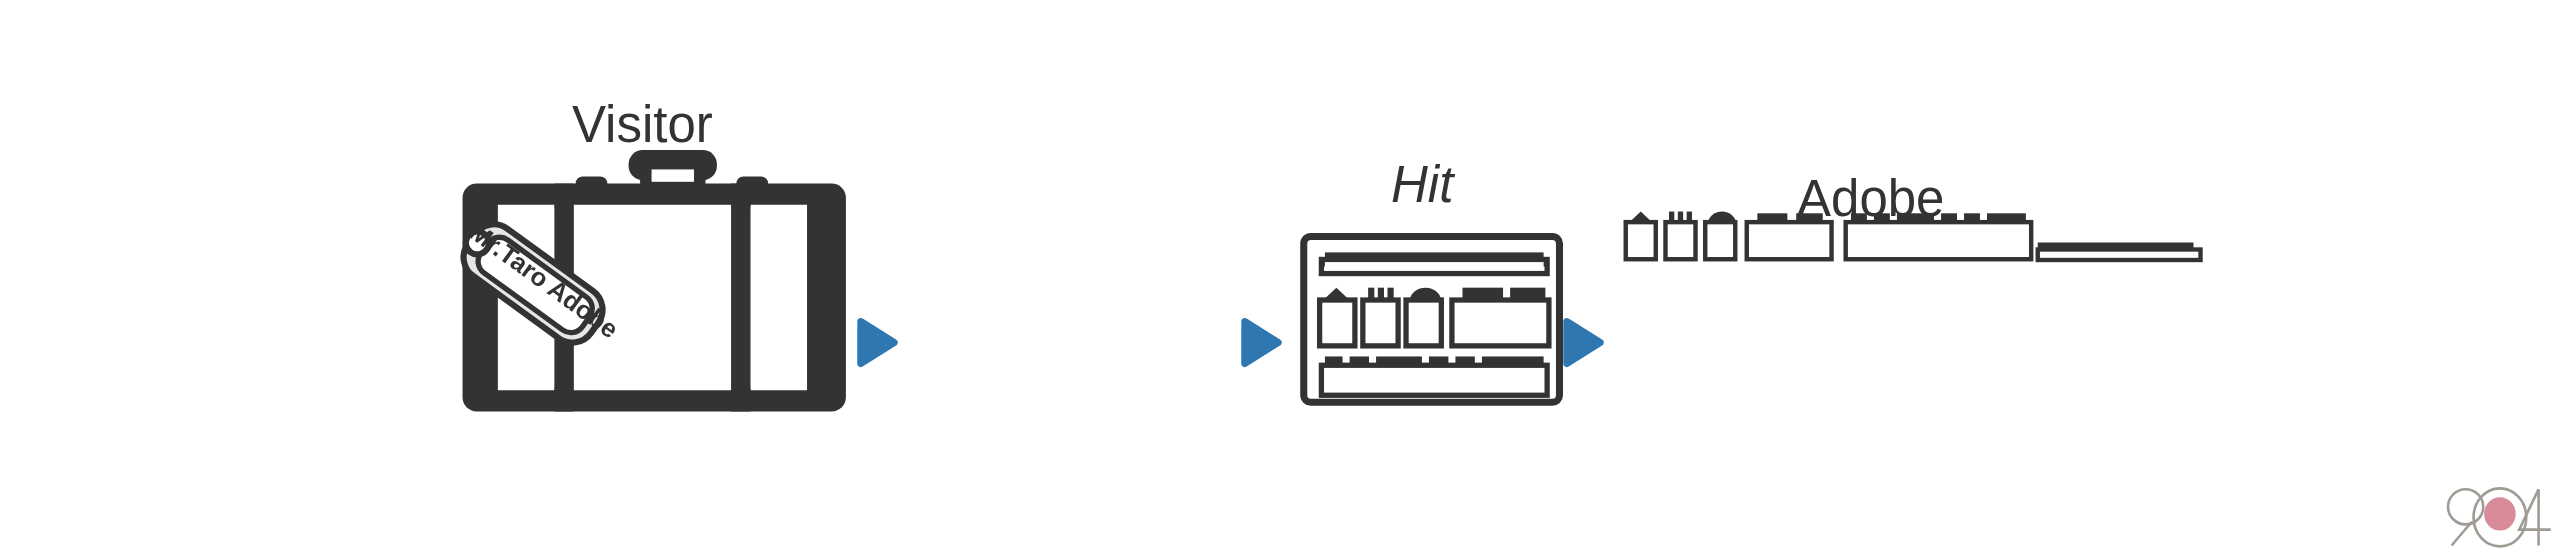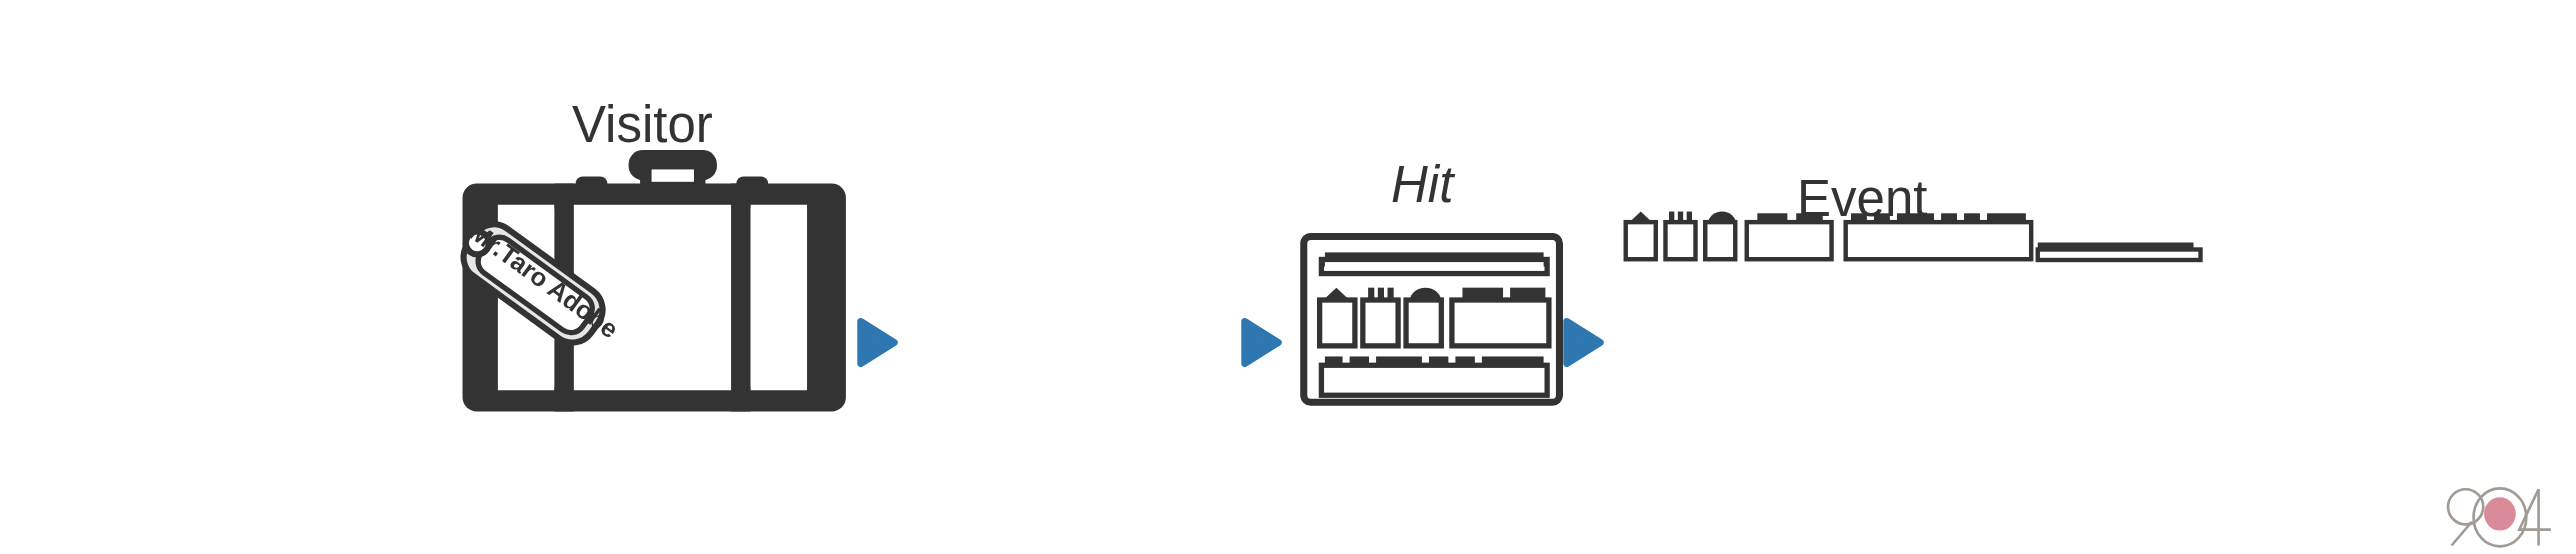--- a/index.html
+++ b/index.html
@@ -136,21 +136,21 @@
   </div>
 
   <div class="arrow" style="left:1563px;top:317px;">
     <svg width="41" height="51" viewBox="0 0 46 58">
       <path d="M4 5 L42 29 L4 53 Z" fill="#2E77B0" stroke="#2E77B0" stroke-width="8" stroke-linejoin="round"></path>
     </svg>
   </div>
 
   <div class="node" style="left:1616px;top:155px;width:442px;height:291px;">
 
-    <div class="node-label" style="left:181px;top:17.7px;">Event</div>
+    <div class="node-label" style="left:181px;top:17.7px;">Adobe</div>
 
     <svg class="svgwrap" width="433" height="106" viewBox="0 0 490 120" style="left:7px;top:53px;">
 
       <g>
         <path d="M5 18 L20 4 L35 18 Z" fill="#333333"></path>
         <rect x="3" y="16" width="34" height="42" fill="#ffffff" stroke="#333333" stroke-width="5"></rect>
       </g>
 
       <g>
         <rect x="52" y="4" width="6" height="12" fill="#333333"></rect>

